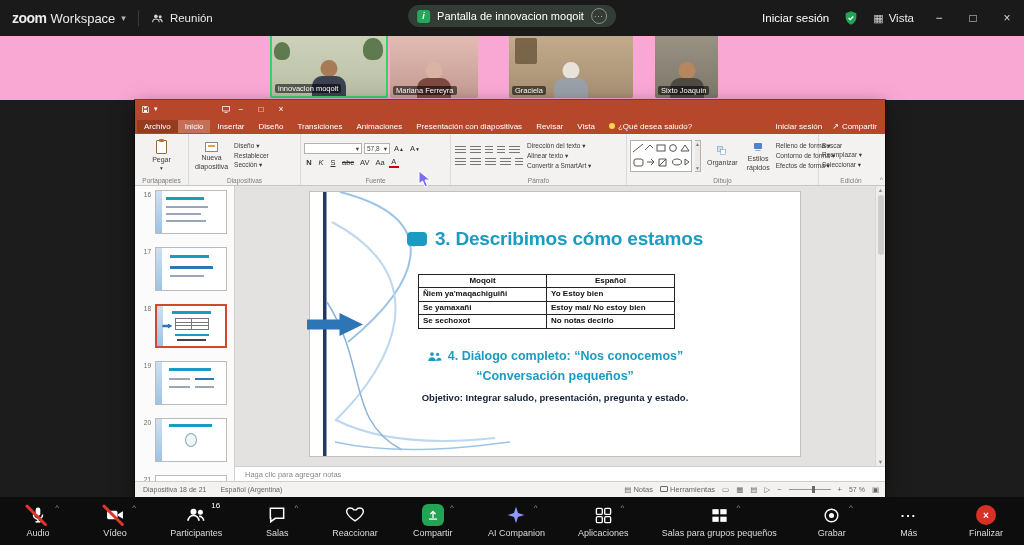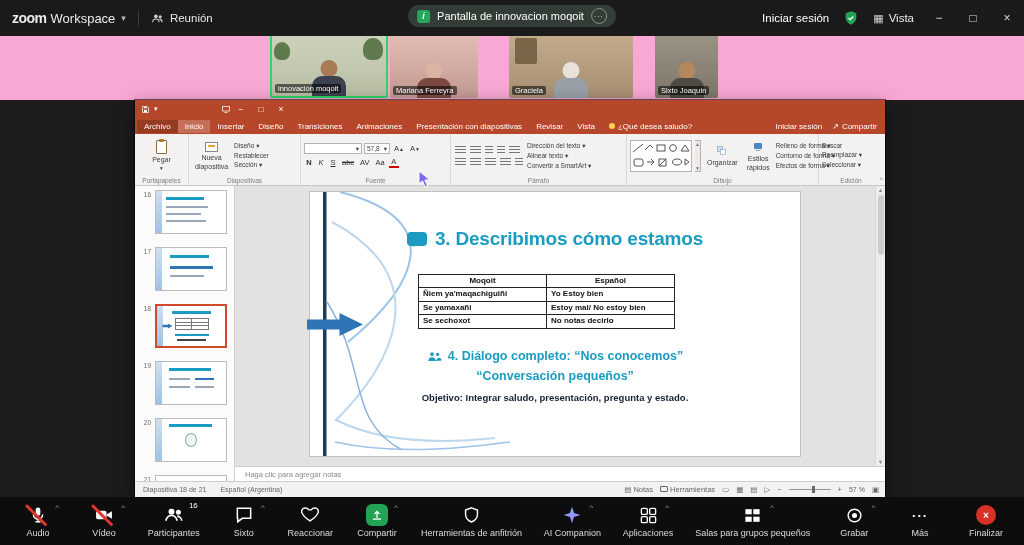--- a/index.html
+++ b/index.html
@@ -584,49 +584,41 @@
       </span>
       <span class="lbl">Participantes</span>
     </div>
     <div class="tbi">
       <span class="ic">
         <svg width="20" height="20" viewBox="0 0 24 24">
             <path d="M4 4h16v12H10l-5.5 4v-4H4z" fill="none" stroke="#fff" stroke-width="1.8"></path>
           </svg>
         <span class="chev">^</span>
       </span>
-      <span class="lbl">Sixto</span>
+      <span class="lbl">Salas</span>
     </div>
     <div class="tbi">
       <span class="ic">
         <svg width="20" height="20" viewBox="0 0 24 24">
             <path d="M12 20s-7.2-4.6-9.3-8.8C.9 7.6 3 4.5 6.2 4.5c2 0 3.6 1 4.3 2.3h3c.7-1.3 2.3-2.3 4.3-2.3 3.2 0 5.3 3.1 3.5 6.7C19.2 15.4 12 20 12 20z" transform="translate(0,-1)" fill="none" stroke="#fff" stroke-width="1.7"></path>
           </svg>
       </span>
       <span class="lbl">Reaccionar</span>
     </div>
     <div class="tbi">
       <span class="ic">
         <span class="sharebg">
           <svg width="14" height="14" viewBox="0 0 24 24">
               <path d="M12 17V6M7.5 10.5L12 6l4.5 4.5" fill="none" stroke="#fff" stroke-width="2.2"></path>
               <path d="M5 19h14" stroke="#fff" stroke-width="2.2"></path>
             </svg>
         </span>
         <span class="chev">^</span>
       </span>
       <span class="lbl">Compartir</span>
-    </div>
-    <div class="tbi">
-      <span class="ic">
-        <svg width="19" height="20" viewBox="0 0 24 24">
-            <path d="M12 3l7.5 2.7V11c0 4.9-3.1 8-7.5 9.8C7.6 19 4.5 15.9 4.5 11V5.7z" fill="none" stroke="#fff" stroke-width="1.8"></path>
-          </svg>
-      </span>
-      <span class="lbl">Herramientas de anfitrión</span>
     </div>
     <div class="tbi">
       <span class="ic">
         <svg width="20" height="20" viewBox="0 0 24 24">
           <defs>
               <linearGradient id="aig" x1="0" y1="0" x2="1" y2="1">
                 <stop offset="0" stop-color="#7ab7ff"></stop>
                 <stop offset="1" stop-color="#a57bff"></stop>
               </linearGradient>
             </defs>

